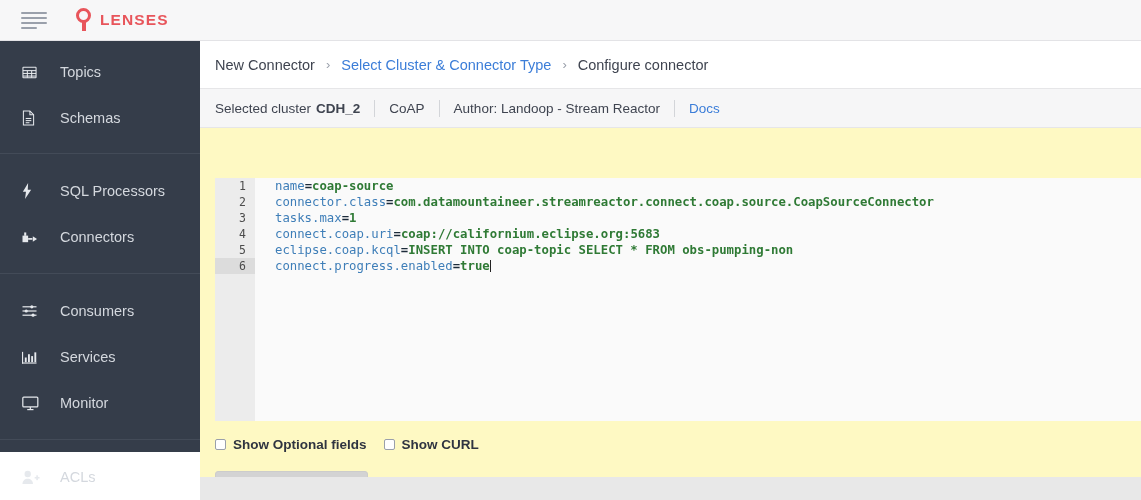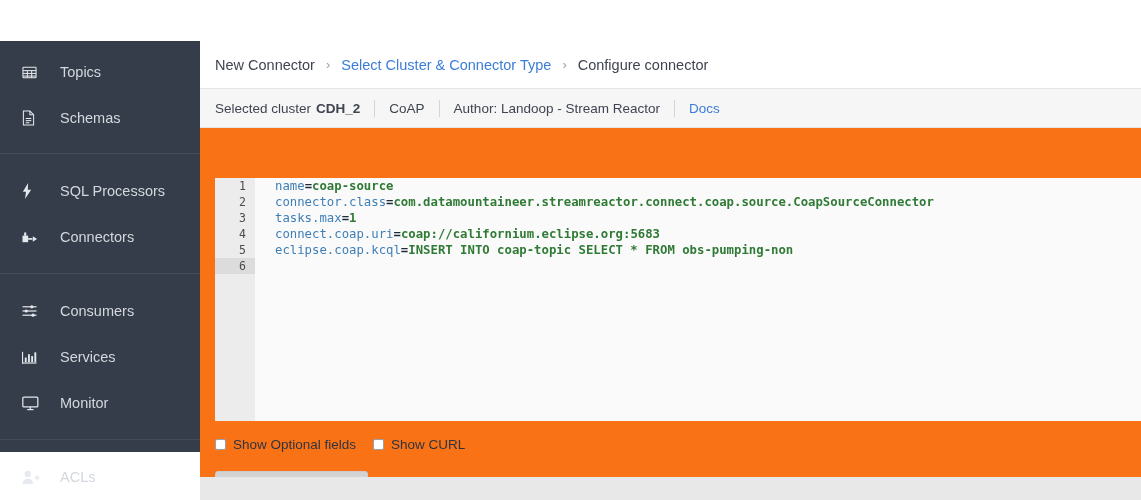--- a/index.html
+++ b/index.html
@@ -62,21 +62,21 @@
     width:22px; height:18px; margin-right:16px;
     display:flex; align-items:center; justify-content:flex-start;
     color:#e6e9ed; flex:0 0 22px;
   }
   .nav-ico svg { display:block; }
   .nav-label { line-height:1; white-space:nowrap; }
 
   
   .main {
     position:absolute; left:200px; top:41px; width:941px; height:459px;
-    background:#f97316;
+    background:#fef9c3;
   }
 
   .breadcrumb {
     height:48px; display:flex; align-items:center; padding-left:15px;
     border-bottom:1px solid #e6e6e8; font-size:14.5px; color:#3f4450;
     background:#fff;
   }
   .crumb { white-space:nowrap; }
   .crumb.link { color:#3b7dd8; cursor:pointer; }
   .crumb-sep { margin:0 11px; color:#9aa0ab; font-size:13px; }
@@ -114,21 +114,21 @@
   .tok-eq  { color:#1c2b3a; font-weight:bold; }
   .tok-val { color:#2f7a35;font-weight:bold; }
   .caret {
     display:inline-block; width:1px; height:12px; background:#222;
     vertical-align:-2px; margin-left:0px;
   }
 
   
   .options {
     position:absolute; left:15px; top:396px; display:flex; align-items:center;
-    font-size:13.5px; color:#2f3440; font-weight:normal;
+    font-size:13.5px; color:#2f3440; font-weight:bold;
   }
   .opt { display:flex; align-items:center; cursor:pointer; user-select:none; }
   .opt + .opt { margin-left:17px; }
   .cbox {
     width:11px; height:11px; border:1px solid #9aa0ab; border-radius:2px;
     background:#fff; margin-right:7px; flex:0 0 11px;
   }
 
   .create-btn {
     position:absolute; left:15px; top:430px;
@@ -142,20 +142,35 @@
   .footer {
     position:absolute; left:200px; top:477px; width:941px; height:23px;
     background:#e8e8e8;
   }
 </style>
 </head>
 <body>
 
 <div id="app">
 
+  <div class="topbar">
+    <div class="hamburger">
+      <i></i>
+        <i></i>
+        <i></i>
+        <i></i>
+    </div>
+    <div class="brand">
+      <span class="brand-mark">
+        <span class="ring"></span>
+          <span class="stem"></span>
+      </span>
+      <span class="brand-text">LENSES</span>
+    </div>
+  </div>
 
   <div class="sidebar">
 
     <div class="nav-group g1">
       <div class="nav-item">
         <span class="nav-ico">
           <svg width="15" height="15" viewBox="0 0 16 16" fill="none" stroke="currentColor" stroke-width="1.1">
             <rect x="1" y="2.5" width="14" height="11" rx="0.5"></rect>
             <line x1="1" y1="6" x2="15" y2="6"></line>
               <line x1="1" y1="9" x2="15" y2="9"></line>
@@ -286,20 +301,21 @@
           <div class="gutter-line">4</div>
           <div class="gutter-line">5</div>
           <div class="gutter-line active">6</div>
         </div>
       <div class="code" id="codearea">
           <div class="code-line"><span class="tok-key">name</span><span class="tok-eq">=</span><span class="tok-val">coap-source</span></div>
           <div class="code-line"><span class="tok-key">connector.class</span><span class="tok-eq">=</span><span class="tok-val">com.datamountaineer.streamreactor.connect.coap.source.CoapSourceConnector</span></div>
           <div class="code-line"><span class="tok-key">tasks.max</span><span class="tok-eq">=</span><span class="tok-val">1</span></div>
           <div class="code-line"><span class="tok-key">connect.coap.uri</span><span class="tok-eq">=</span><span class="tok-val">coap://californium.eclipse.org:5683</span></div>
           <div class="code-line"><span class="tok-key">eclipse.coap.kcql</span><span class="tok-eq">=</span><span class="tok-val">INSERT INTO coap-topic SELECT * FROM obs-pumping-non</span></div>
+          <div class="code-line"><span class="tok-key">connect.progress.enabled</span><span class="tok-eq">=</span><span class="tok-val">true</span><span class="caret"></span></div>
         </div>
     </div>
 
     <div class="options">
       <label class="opt">
         <span class="cbox"></span>
         <span>Show Optional fields</span>
       </label>
       <label class="opt">
         <span class="cbox"></span>

